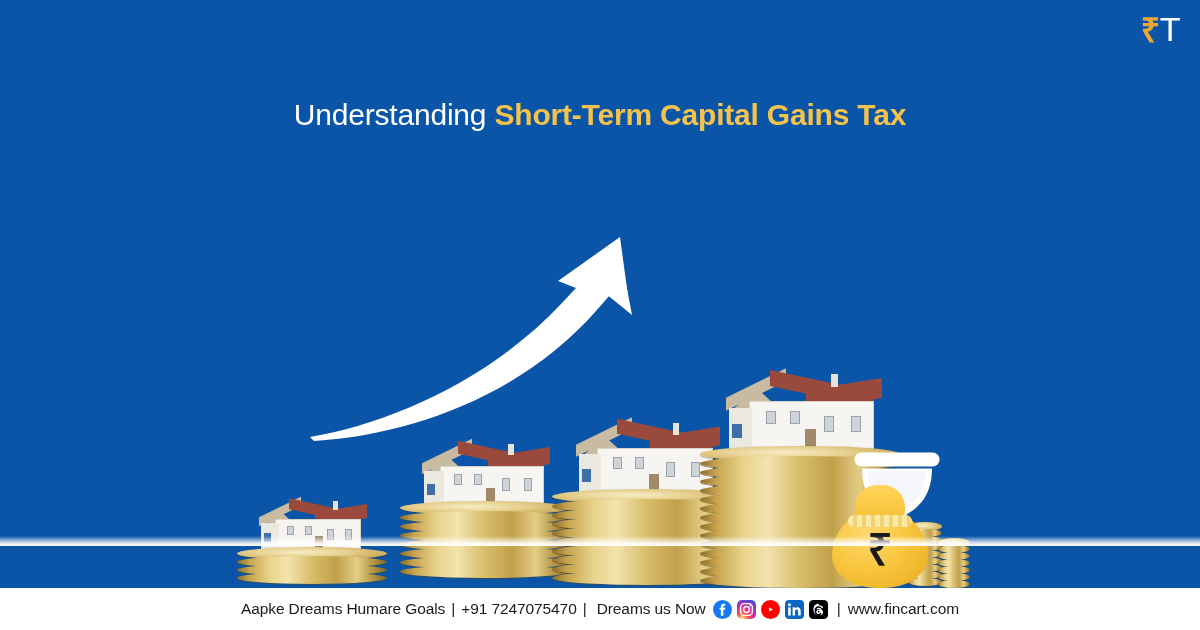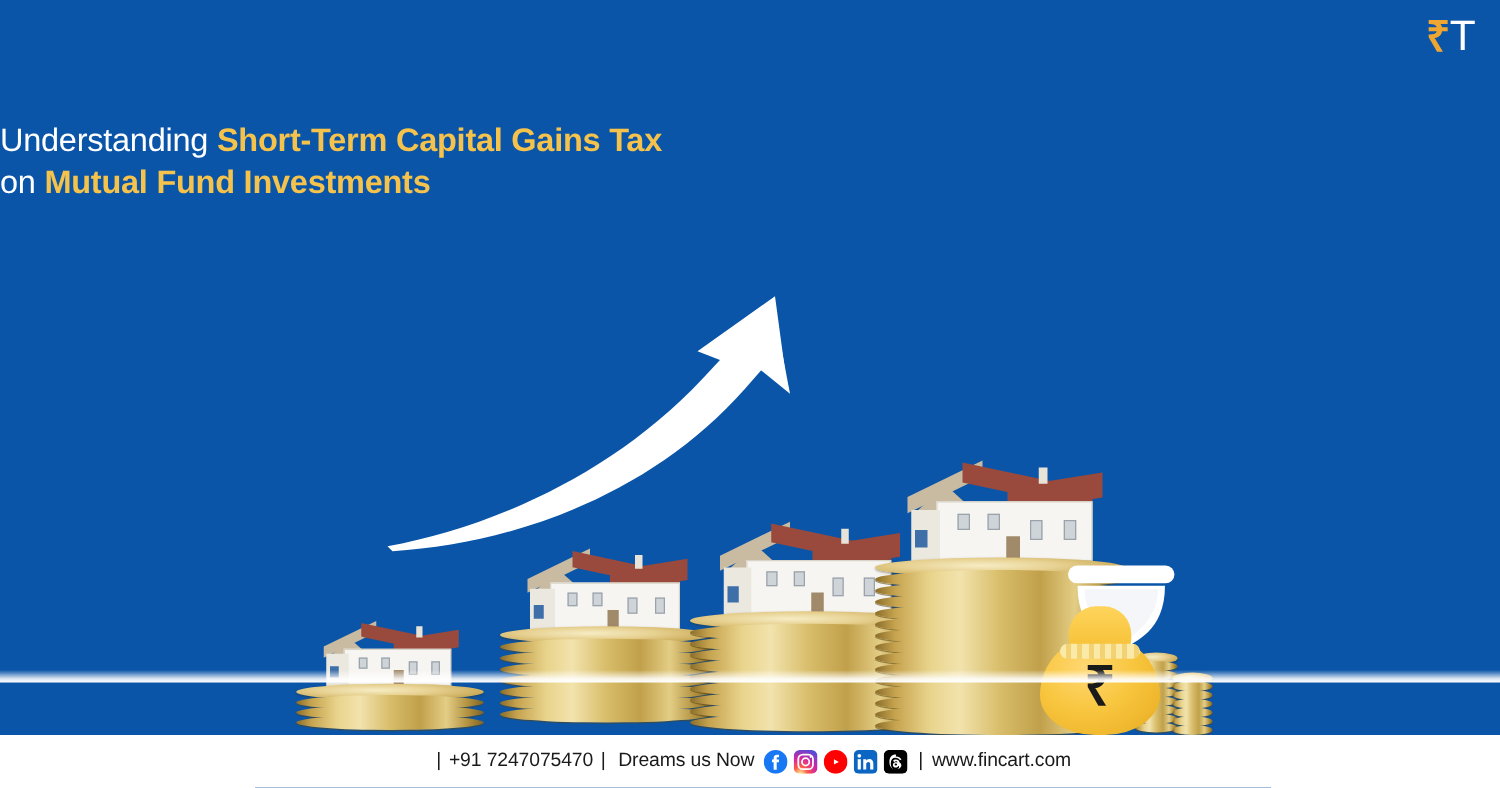--- a/index.html
+++ b/index.html
@@ -12,22 +12,22 @@
   
   .logo{
     position:absolute;top:12px;right:18px;
     font-size:34px;letter-spacing:1.5px;color:#ffffff;
     font-weight:400;display:flex;align-items:center;line-height:1;
     font-family:"Liberation Sans",sans-serif;
   }
   .logo .rupee{color:#f0a732;font-weight:700;margin:0 -2px;position:relative;top:1px;}
   
   .headline{
-    position:absolute;top:96px;left:0;width:1200px;text-align:left;
-    font-size:26px;font-weight:700;line-height:1.28;letter-spacing:-.2px;
+    position:absolute;top:96px;left:0;width:1200px;text-align:center;
+    font-size:30px;font-weight:700;line-height:1.28;letter-spacing:-.2px;
     color:#ffffff;
   }
   .headline .hl{color:#f5c24c;}
   .headline .plain{color:#ffffff;font-weight:500;}
   
   .arrow{position:absolute;left:300px;top:185px;width:360px;height:260px;}
   
   .scene{position:absolute;left:0;top:0;width:1200px;height:588px;}
   .stack{position:absolute;}
   .coins{position:relative;width:100%;}
@@ -99,21 +99,20 @@
 
 <div class="banner">
 
   <div class="logo">
       <span class="rupee">₹</span>
       <span>T</span>
   </div>
 
   <div class="headline">
     <div><span class="plain">Understanding </span><span class="hl">Short-Term Capital Gains Tax</span></div>
-    <div><span class="plain">on </span><span class="hl">Mutual Fund Investments</span></div>
   </div>
 
   <div class="scene">
 
     <svg class="arrow" viewBox="0 0 360 260">
       <path d="M10 252 C 90 238 190 195 262 118 L 276 103 L 258 96 L 320 52 L 330 126 L 310 110 L 296 126 C 222 210 112 250 14 256 Z" fill="#ffffff"></path>
       <path d="M318 56 L 332 130 L 300 104 Z" fill="#ffffff"></path>
     </svg>
 
     <div class="stack" style="left:237px; top:495px; width:150px; height:93px;">
@@ -266,20 +265,21 @@
       <div class="bag-neck"></div>
       <div class="bag-tie"></div>
       <div class="bag-r">₹</div>
     </div>
 
     <div class="ground"></div>
   </div>
 
   <div class="footer">
     <div class="footer-inner">
+      <span class="f-text">Aapke Dreams Humare Goals</span>
       <span class="sep" style="margin:0 6px;">|</span>
       <span class="f-text">+91 7247075470</span>
       <span class="sep" style="margin:0 6px;">|</span>
       <span class="f-text" style="margin-left:4px;">Dreams us Now</span>
 
       <span class="socials">
 
         <svg class="soc" viewBox="0 0 24 24">
           <circle cx="12" cy="12" r="12" fill="#1877f2"></circle>
           <path d="M15.3 12.3h-2.2V20h-3.1v-7.7H8.3V9.7h1.7V8.1c0-2 1.1-3.3 3.4-3.3h2v2.6h-1.4c-.7 0-.9.3-.9.9v1.4h2.4z" fill="#fff"></path>

